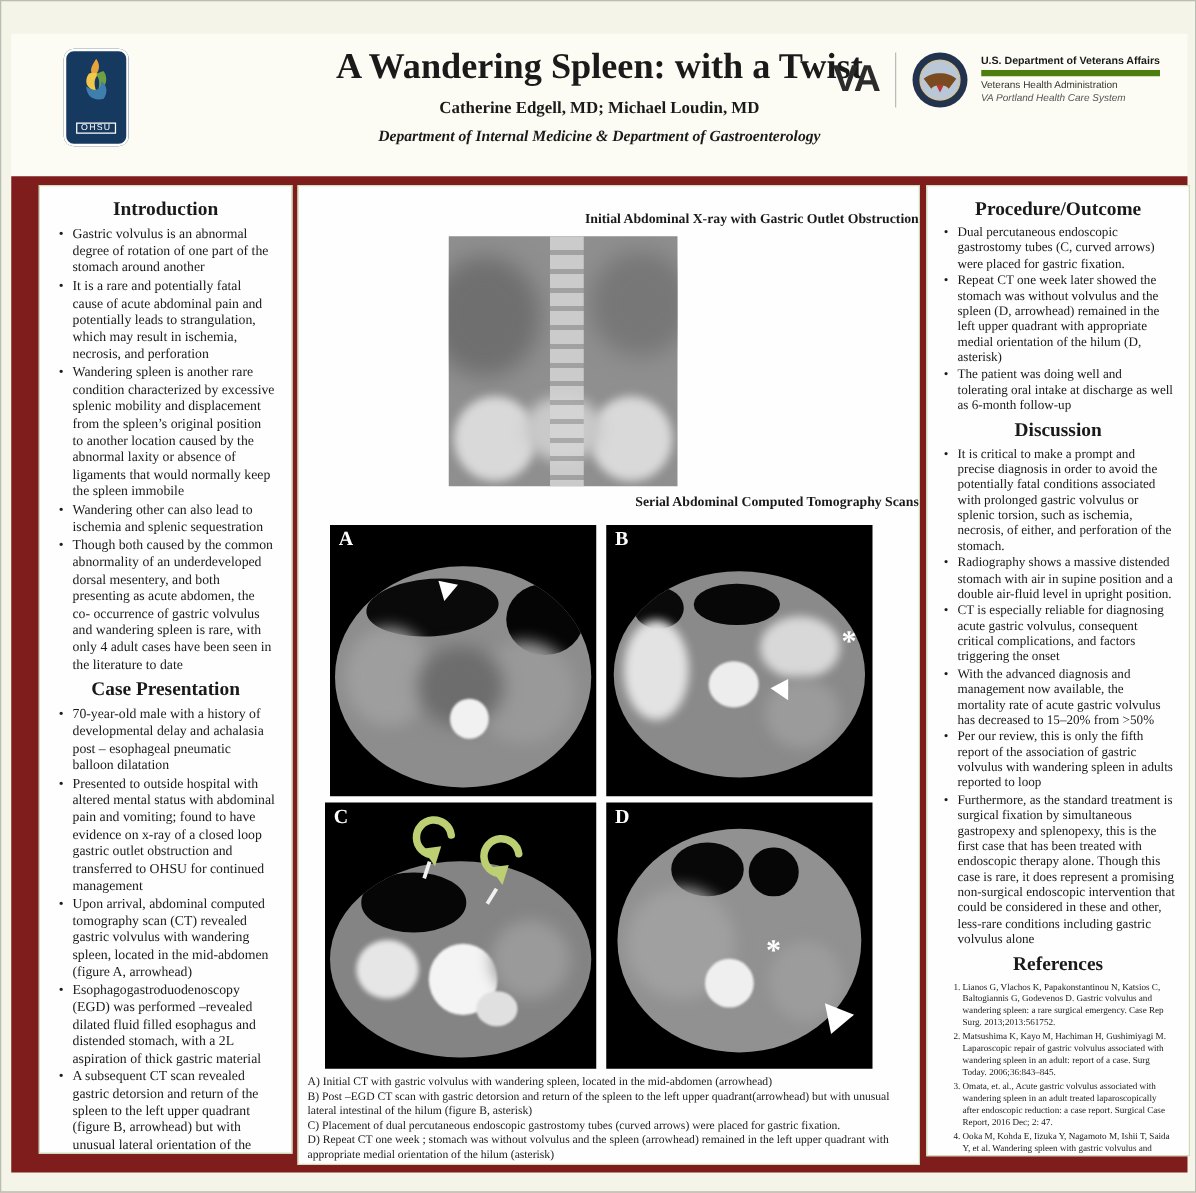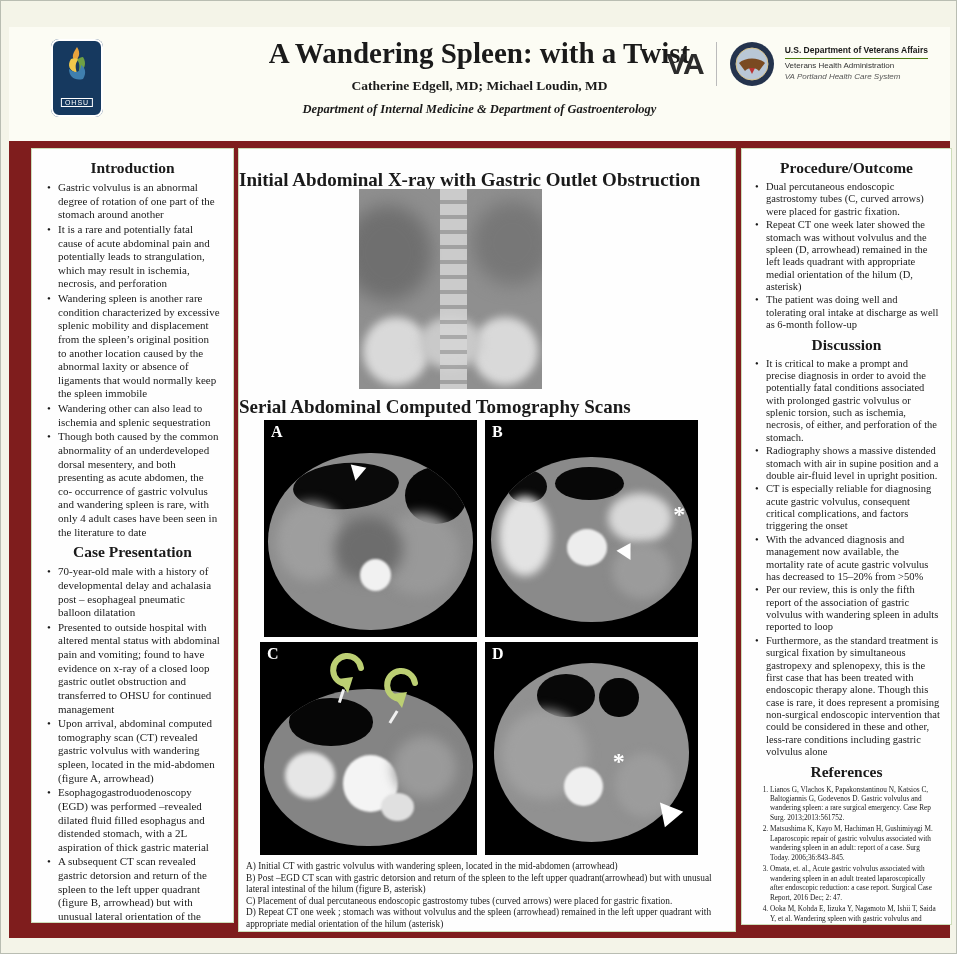--- a/index.html
+++ b/index.html
@@ -18,38 +18,38 @@
             font-size:7px;padding:0 3px;letter-spacing:1px;font-family:"Liberation Sans",sans-serif;}
   .title-block{position:absolute;left:0;top:10px;width:100%;text-align:center;}
   .poster-title{font-size:29px;font-weight:bold;}
   .poster-authors{font-size:13.5px;font-weight:bold;margin-top:8px;}
   .poster-dept{font-size:12.5px;font-weight:bold;font-style:italic;margin-top:8px;}
   .va-block{position:absolute;right:22px;top:14px;display:flex;align-items:center;font-family:"Liberation Sans","DejaVu Sans",sans-serif;}
   .va-word{font-size:30px;font-weight:bold;color:#2b2b2b;letter-spacing:-1px;}
   .va-div{width:1px;height:44px;background:#bbb;margin:0 12px;}
   .va-seal{margin-right:10px;}
   .va-text{font-size:8px;line-height:1.35;color:#333;}
-  .va-dept{font-size:8.5px;font-weight:bold;color:#1a1a1a;border-bottom:1px solid #4d7c0f;padding-bottom:2px;margin-bottom:2px;}
+  .va-dept{font-size:8.5px;font-weight:bold;color:#1a1a1a;border-bottom:5px solid #4d7c0f;padding-bottom:2px;margin-bottom:2px;}
   .va-l3{font-style:italic;color:#555;}
   
   .body-green{position:absolute;left:8px;top:140px;width:941px;height:797px;background:#7f1d1d;}
   .panel{position:absolute;background:#fefefe;border:1px solid #cdddb9;box-sizing:border-box;overflow:hidden;}
   .panel-left{left:22px;top:7px;width:203px;height:775px;padding:6px 13px;}
   .panel-mid{left:229px;top:7px;width:498px;height:784px;}
   .panel-right{left:732px;top:7px;width:211px;height:777px;padding:6px 11px;}
   .sec-head{text-align:center;font-weight:bold;font-size:15.5px;margin:4px 0 4px 0;}
   ul.bullets{list-style:none;margin:0;padding:0;}
   ul.bullets li{position:relative;padding-left:13px;margin:0 0 1px 0;}
   ul.bullets li::before{content:"\2022";position:absolute;left:2px;top:0;}
   .panel-left ul.bullets{font-size:11px;line-height:1.24;}
   .panel-right ul.bullets{font-size:10.5px;line-height:1.18;}
   ol.refs{margin:2px 0 0 0;padding-left:17px;font-size:7.3px;line-height:1.3;}
   ol.refs li{margin-bottom:2px;}
   
-  .mid-title{ text-align:left;font-weight:bold;font-size:19px;}
+  .mid-title{ text-align:right;font-weight:bold;font-size:11px;}
   .mid-title.t1{margin-top:20px;}
   .mid-title.t2{position:absolute;left:0;top:247px;width:100%;}
   .xray{position:absolute;left:120px;top:40px;width:183px;height:200px;background:#8f8f8f;overflow:hidden;}
   .xray .spine{position:absolute;left:44%;top:0;width:15%;height:100%;
      background:repeating-linear-gradient(180deg,#d6d6d6 0 11px,#a5a5a5 11px 15px);opacity:.85;filter:blur(.5px);}
   .xray .shade-l{position:absolute;left:-8%;top:8%;width:48%;height:48%;background:#6f6f6f;border-radius:50%;filter:blur(9px);}
   .xray .shade-r{position:absolute;right:-6%;top:6%;width:44%;height:42%;background:#777;border-radius:50%;filter:blur(9px);}
   .xray .hip-l{position:absolute;left:2%;bottom:2%;width:36%;height:34%;background:#d9d9d9;border-radius:50%;filter:blur(4px);}
   .xray .hip-r{position:absolute;right:2%;bottom:2%;width:36%;height:34%;background:#d9d9d9;border-radius:50%;filter:blur(4px);}
   .xray .sac{position:absolute;left:33%;bottom:10%;width:34%;height:26%;background:#c9c9c9;border-radius:50%;filter:blur(5px);}
@@ -213,21 +213,21 @@
           <p>B) Post –EGD CT scan with gastric detorsion and return of the spleen to the left upper  quadrant(arrowhead) but with unusual lateral intestinal of the hilum (figure B, asterisk)</p>
           <p>C) Placement of dual percutaneous endoscopic gastrostomy tubes (curved arrows) were placed for gastric fixation.</p>
           <p>D) Repeat CT one week ; stomach was without volvulus and the spleen (arrowhead) remained in the left upper quadrant with appropriate medial orientation of the hilum (asterisk)</p>
         </div>
     </div>
 
     <div class="panel panel-right">
       <div class="sec-head">Procedure/Outcome</div>
       <ul class="bullets">
           <li>Dual percutaneous endoscopic gastrostomy tubes (C, curved arrows) were placed for gastric fixation.</li>
-          <li>Repeat CT one week later showed the stomach was without volvulus and the spleen (D, arrowhead) remained in the left leads quadrant with appropriate medial orientation of the hilum (D, asterisk)</li>
+          <li>Repeat CT one week later showed the stomach was without volvulus and the spleen (D, arrowhead) remained in the left upper quadrant with appropriate medial orientation of the hilum (D, asterisk)</li>
           <li>The patient was doing well and tolerating oral intake at discharge as well as 6-month follow-up</li>
         </ul>
       <div class="sec-head">Discussion</div>
       <ul class="bullets">
           <li>It is critical to make a prompt and precise diagnosis in order to avoid the potentially fatal conditions associated with prolonged gastric volvulus or splenic torsion, such as ischemia, necrosis, of either, and perforation of the stomach.</li>
           <li>Radiography shows a massive distended stomach with air in supine position and a double air-fluid level in upright position.</li>
           <li>CT is especially reliable for diagnosing acute gastric volvulus, consequent critical complications, and factors triggering the onset</li>
           <li>With the advanced diagnosis and management now available, the mortality rate of acute gastric volvulus has decreased to 15–20% from &gt;50%</li>
           <li>Per our review, this is only the fifth report of the association of gastric volvulus with wandering spleen in adults reported to loop</li>
           <li>Furthermore, as the standard treatment is surgical fixation by simultaneous gastropexy and splenopexy, this is the first case that has been treated with endoscopic therapy alone. Though this case is rare, it does represent a promising non-surgical endoscopic intervention that could be considered in these and other, less-rare conditions including gastric volvulus alone</li>

